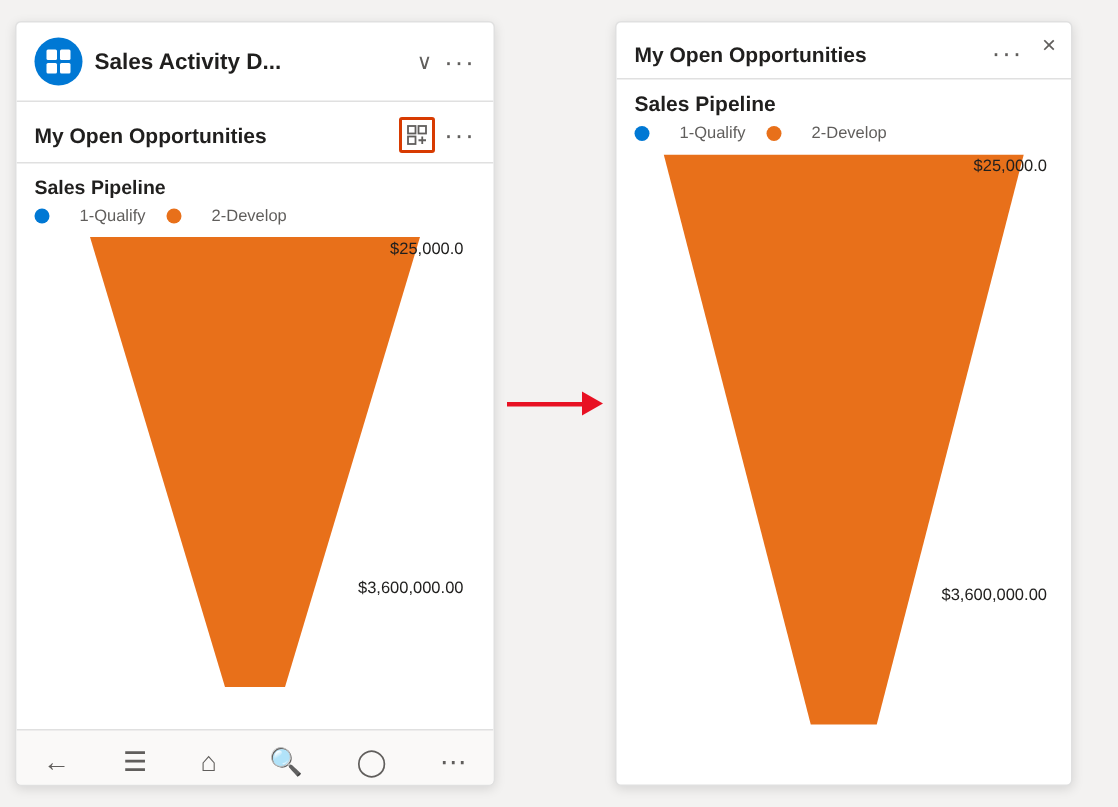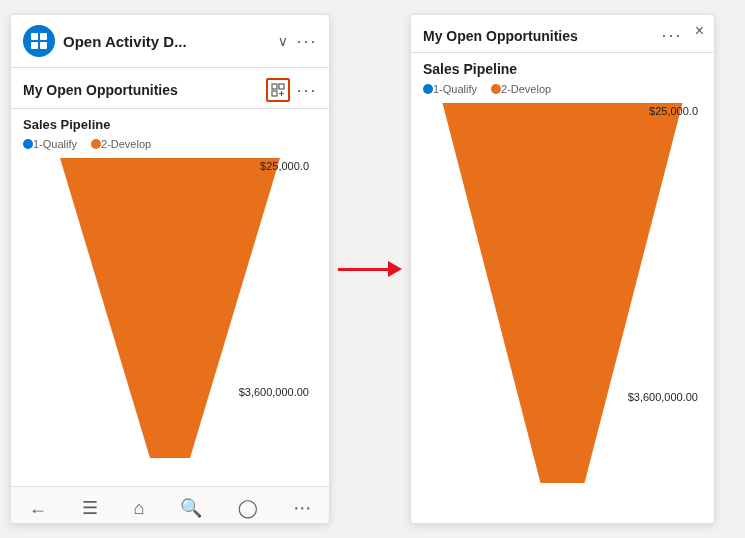--- a/index.html
+++ b/index.html
@@ -157,21 +157,21 @@
     .legend {
       display: flex;
       align-items: center;
       gap: 14px;
       margin-bottom: 8px;
     }
 
     .legend-item {
       display: flex;
       align-items: center;
-      gap: 0;
+      gap: 20px;
       font-size: 11px;
       color: #605e5c;
     }
 
     .legend-dot {
       width: 10px;
       height: 10px;
       border-radius: 50%;
     }
 
@@ -335,21 +335,21 @@
 
     <div class="panel-header">
       <div class="app-icon">
         <svg viewBox="0 0 20 20">
           <rect x="2" y="2" width="7" height="7" rx="1"></rect>
           <rect x="11" y="2" width="7" height="7" rx="1"></rect>
           <rect x="2" y="11" width="7" height="7" rx="1"></rect>
           <rect x="11" y="11" width="7" height="7" rx="1"></rect>
         </svg>
       </div>
-      <span class="panel-title">Open Activity D...</span>
+      <span class="panel-title">Sales Activity D...</span>
       <span class="header-chevron">∨</span>
       <span class="header-dots">···</span>
     </div>
 
     <div class="widget-section">
       <div class="widget-row">
         <span class="widget-title">My Open Opportunities</span>
         <div class="widget-actions">
           <div class="expand-btn expand-btn-highlight">
             <svg viewBox="0 0 14 14">

